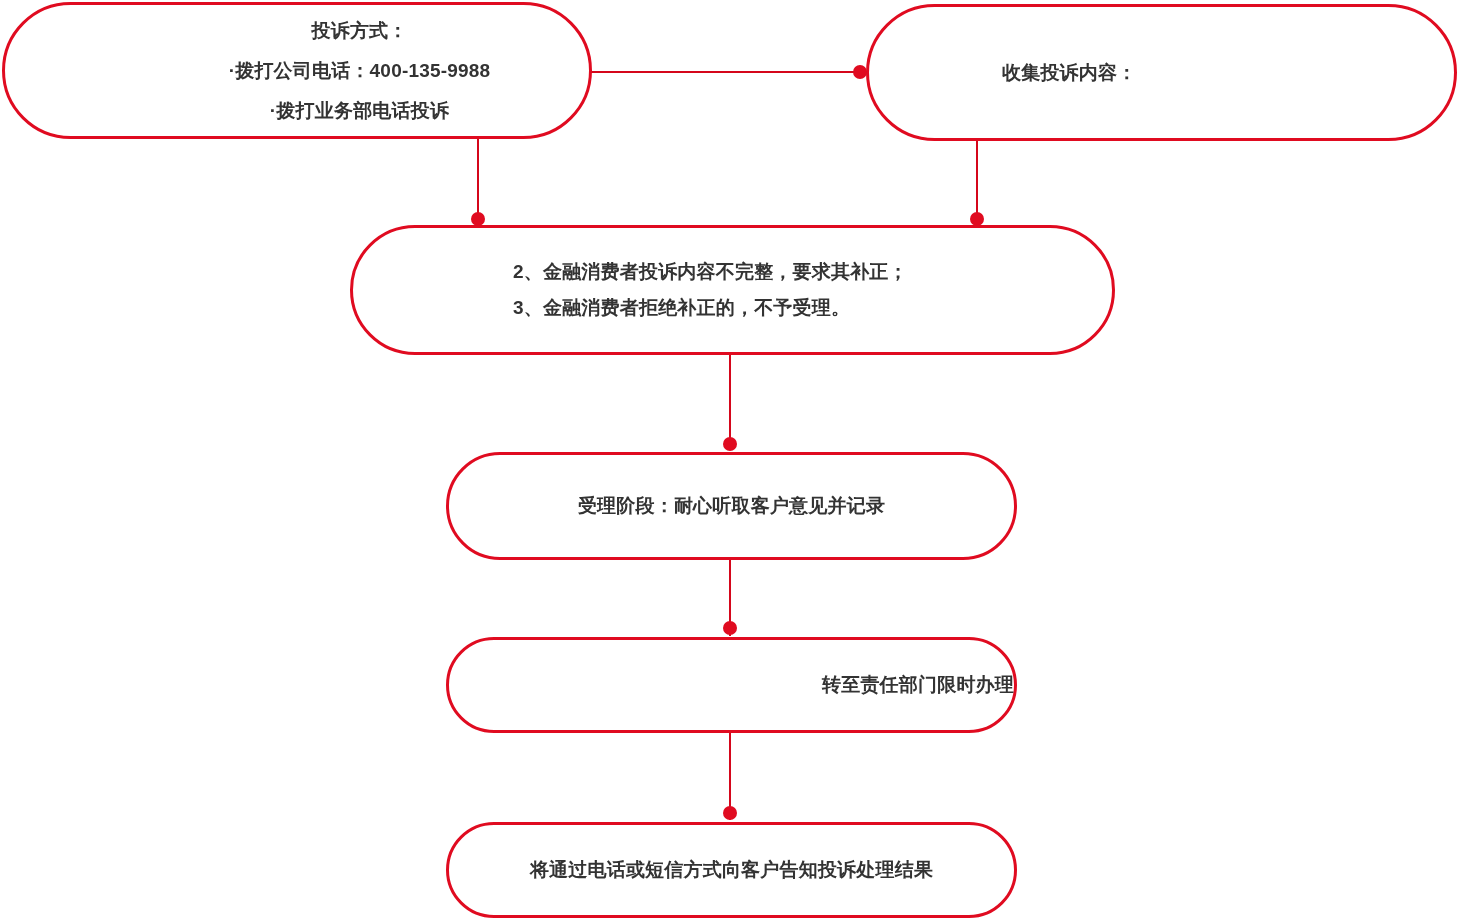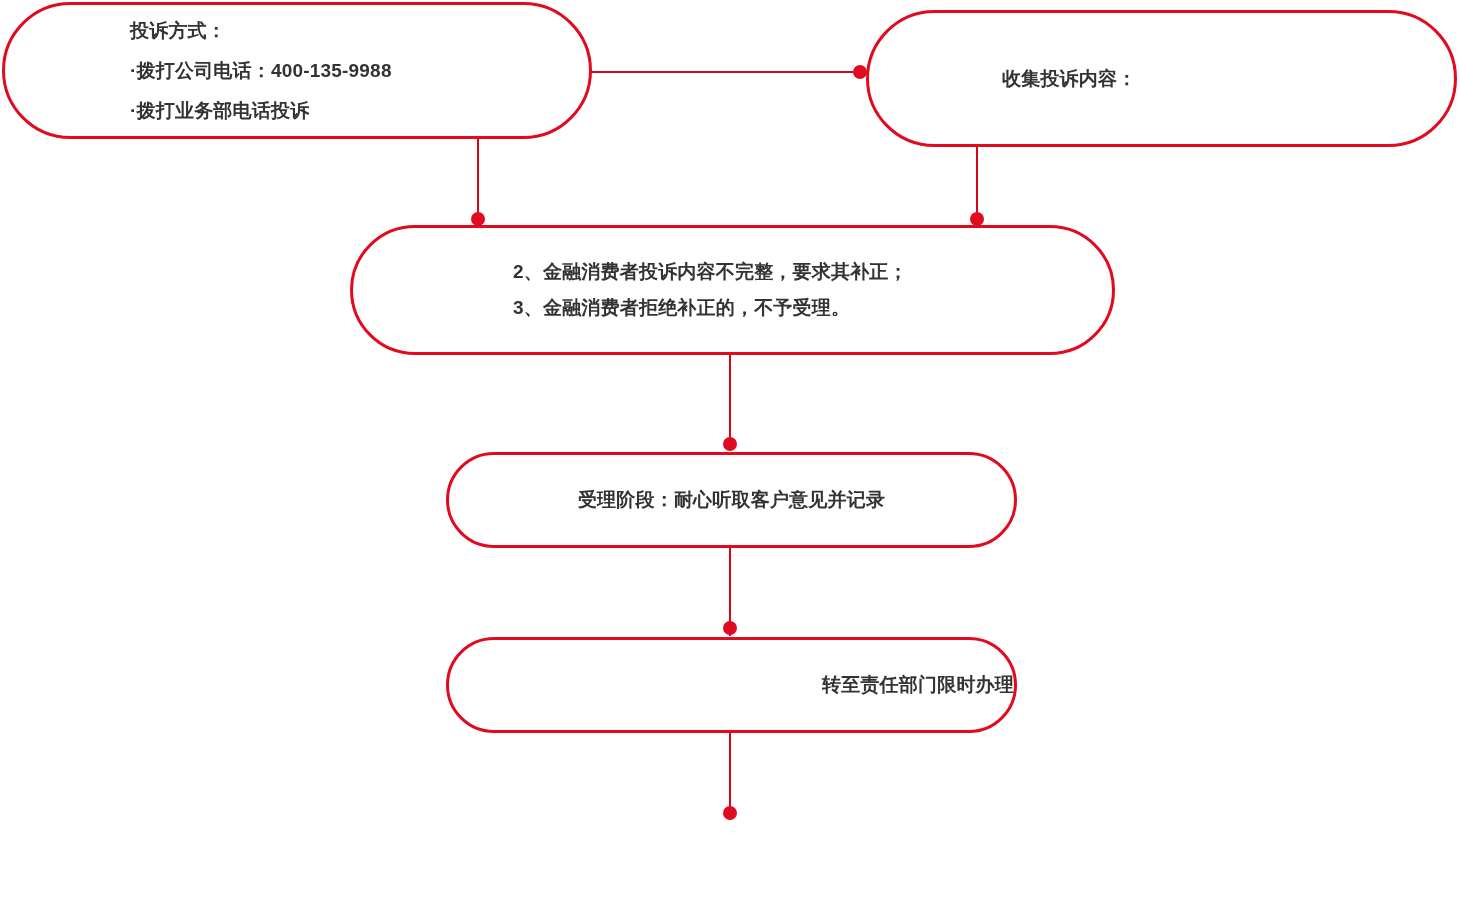--- a/index.html
+++ b/index.html
@@ -37,20 +37,21 @@
   .node-text {
     color: #333333;
     font-weight: bold;
     white-space: nowrap;
     letter-spacing: .2px;
   }
 
   
   .n-top {
     padding: 0 0 0 125px;
+    text-align: center;
   }
   .n-top .node-text {
     font-size: 19px;
     line-height: 40px;
   }
 
   .n-topright {
     padding: 0 0 0 133px;
   }
   .n-topright .node-text {
@@ -118,31 +119,34 @@
 
   <div class="edge edge-v" style="left:729px; top:730px; height:90px;"></div>
   <div class="dot" style="left:723px; top:806px;"></div>
 
   <div class="node node-wide n-top" style="left:2px; top:2px; width:590px; height:137px;">
     <div class="node-text">投诉方式：</div>
     <div class="node-text">·拨打公司电话：400-135-9988</div>
     <div class="node-text">·拨打业务部电话投诉</div>
   </div>
 
-  <div class="node node-wide n-topright" style="left:866px; top:10px; width:591px; height:137px;">
+  <div class="node node-wide n-topright" style="left:866px; top:4px; width:591px; height:137px;">
     <div class="node-text">收集投诉内容：</div>
   </div>
 
   <div class="node node-wide n-list" style="left:350px; top:225px; width:765px; height:130px;">
     <div class="node-text">2、金融消费者投诉内容不完整，要求其补正；</div>
     <div class="node-text">3、金融消费者拒绝补正的，不予受理。</div>
   </div>
 
-  <div class="node node-wide n-single" style="left:446px; top:452px; width:571px; height:96px;">
+  <div class="node node-wide n-single" style="left:446px; top:452px; width:571px; height:108px;">
     <div class="node-text">受理阶段：耐心听取客户意见并记录</div>
   </div>
 
   <div class="node node-wide n-single" style="left:446px; top:637px; width:571px; height:96px;align-items:flex-end;">
     <div class="node-text">转至责任部门限时办理</div>
   </div>
 
+  <div class="node node-wide n-single" style="left:446px; top:822px; width:571px; height:96px;">
+    <div class="node-text">将通过电话或短信方式向客户告知投诉处理结果</div>
+  </div>
 
 </div>
 
 </body></html>

